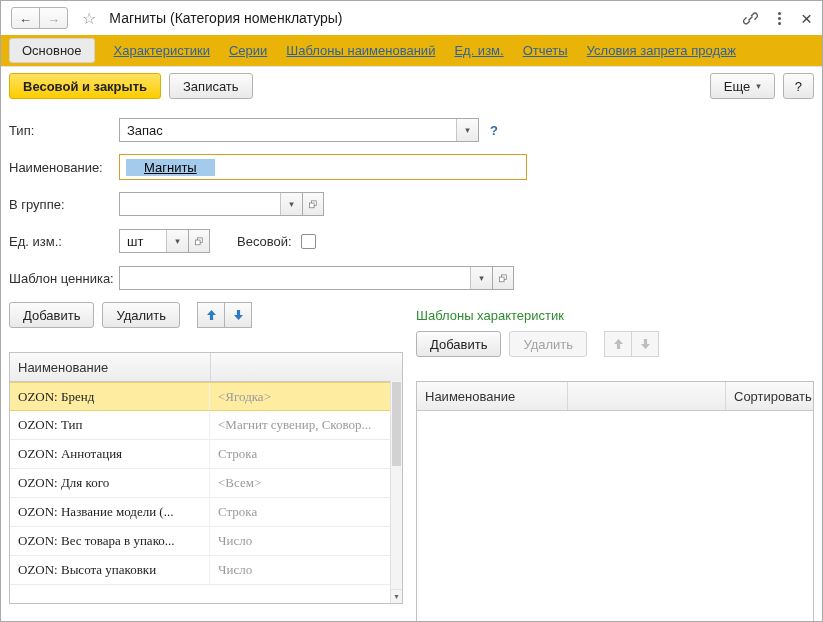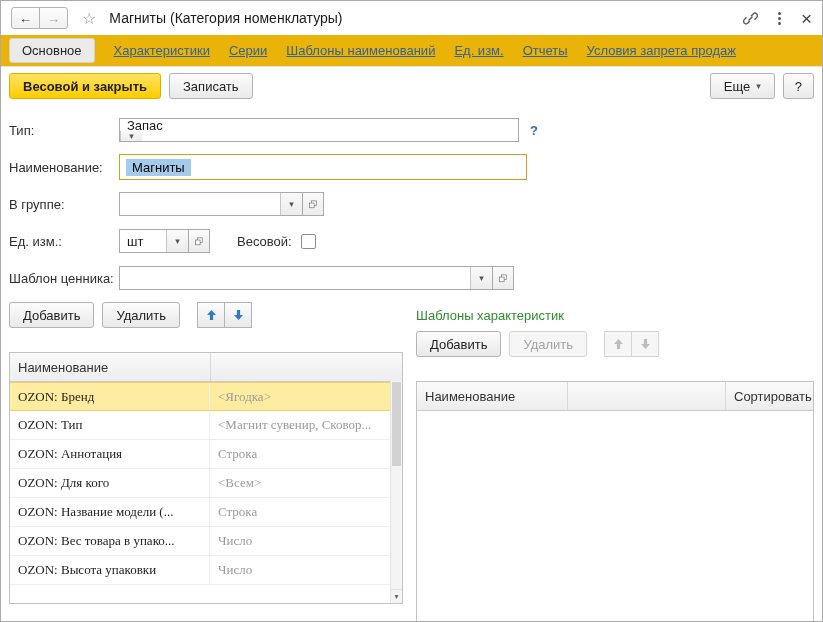--- a/index.html
+++ b/index.html
@@ -44,21 +44,21 @@
   .frow{display:flex;align-items:center;margin-bottom:11px;height:26px;}
   .flabel{width:110px;font-size:13px;color:#2e2e2e;flex:none;}
   .combo{display:flex;height:24px;border:1px solid #a9a9a9;box-sizing:border-box;background:#fff;}
   .combo .val{display:flex;align-items:center;padding:0 7px;font-size:13px;color:#1a1a1a;flex:1;overflow:hidden;}
   .combo .dd{width:21px;flex:none;display:flex;align-items:center;justify-content:center;font-size:9px;color:#555;
              background:linear-gradient(#fafafa,#ececec);border-left:1px solid #c6c6c6;}
   .openbtn{width:22px;height:24px;box-sizing:border-box;border:1px solid #a9a9a9;margin-left:-1px;
            background:linear-gradient(#fafafa,#ececec);display:flex;align-items:center;justify-content:center;}
   .textinput{height:26px;box-sizing:border-box;border:1px solid #d79e1d;padding:0 6px;display:flex;
              align-items:center;font-size:13px;background:#fff;}
-  .selection{background:#a4cbec;color:#000;padding:1px 6px;}
+  .selection{background:#a4cbec;color:#000;padding:1px 18px;text-decoration:underline;}
   .qlink{color:#2e6da4;font-size:13px;font-weight:bold;margin-left:11px;}
   .checkbox{width:15px;height:15px;border:1px solid #8f8f8f;border-radius:2px;background:#fff;margin-left:9px;
             box-sizing:border-box;}
 
   
   .sections{display:flex;padding:0 8px;gap:13px;align-items:flex-start;}
   .section.left{width:394px;flex:none;}
   .section.right{flex:1;min-width:0;}
   .stitle{font-size:13px;color:#2e8b2e;margin:6px 0 8px;}
   .sbtns{display:flex;gap:8px;margin-bottom:24px;align-items:center;}
@@ -150,21 +150,21 @@
         <span class="caret">▾</span>
       </button>
       <button class="btn help">?</button>
     </div>
   </div>
 
   <div class="form">
 
     <div class="frow">
       <span class="flabel">Тип:</span>
-      <div class="combo" style="width:400px;flex-direction:column;">
+      <div class="combo" style="width:360px;">
         <span class="val">Запас</span>
         <span class="dd">▾</span>
       </div>
       <a class="qlink">?</a>
     </div>
 
     <div class="frow">
       <span class="flabel">Наименование:</span>
       <div class="textinput" style="width:408px;">
         <span class="selection">Магниты</span>

